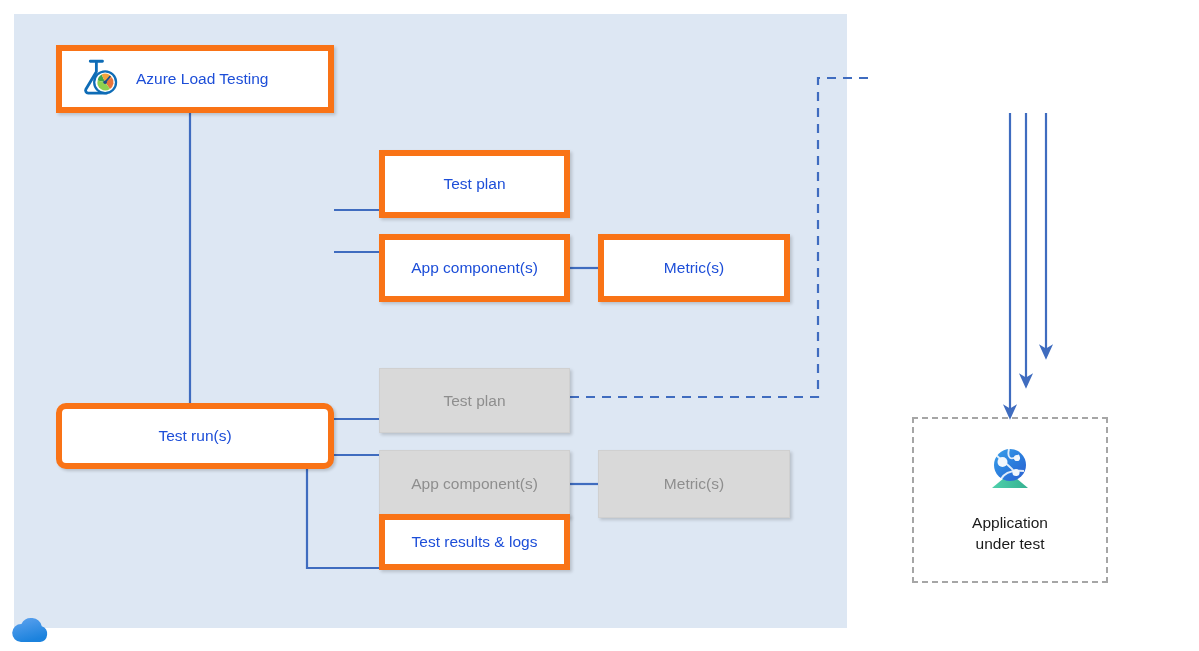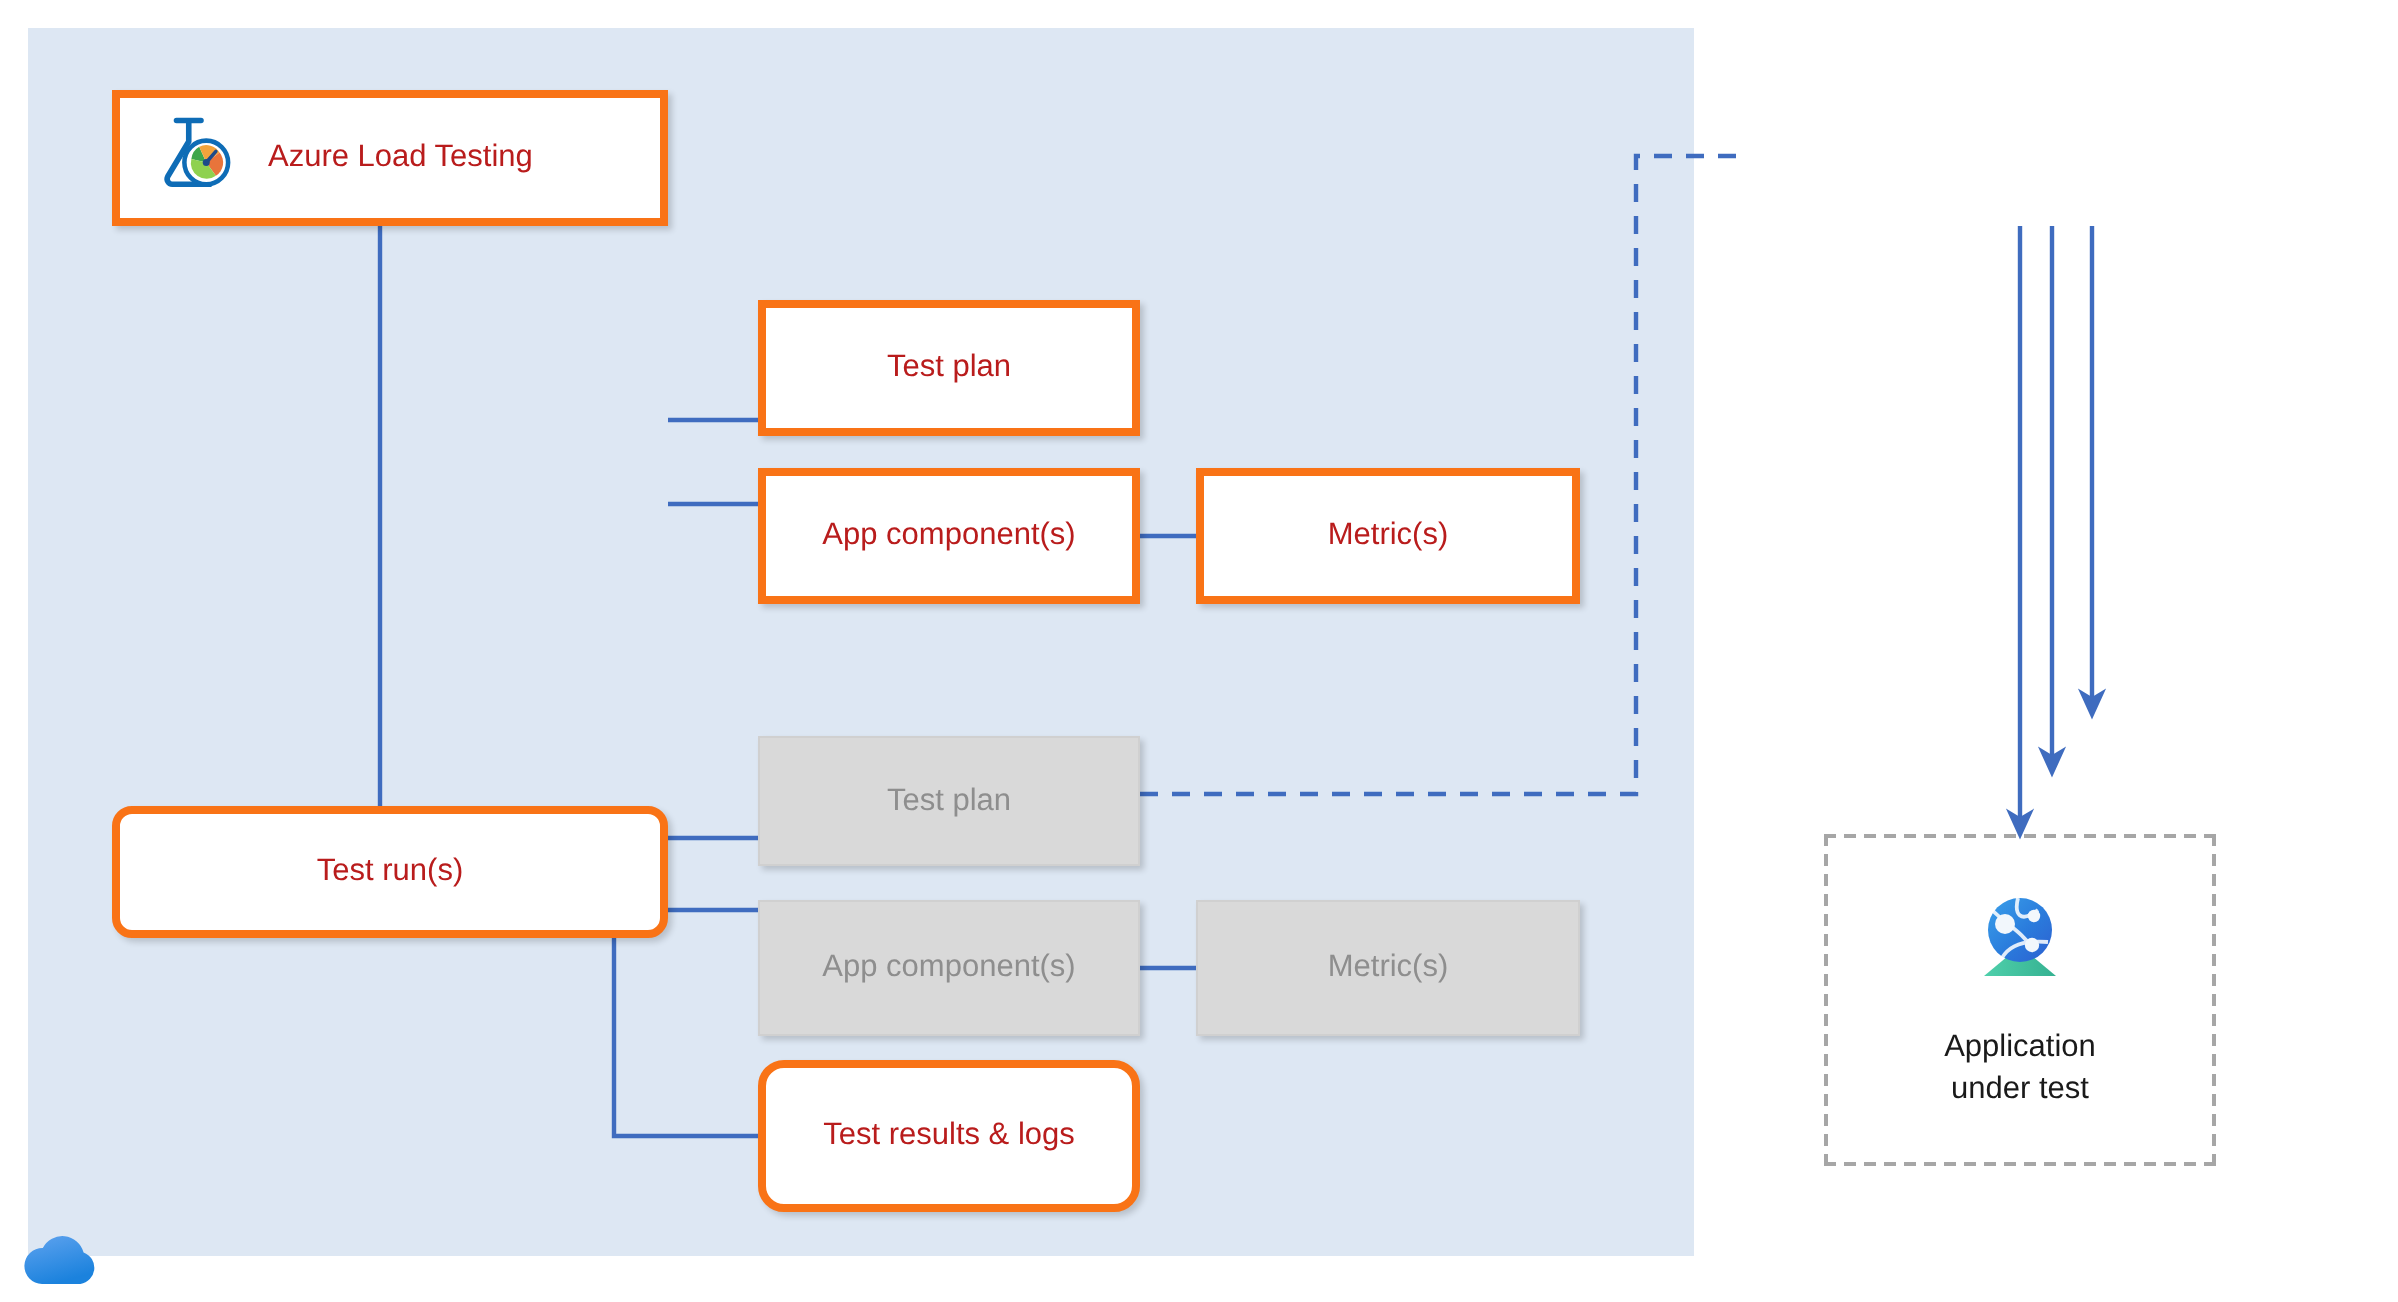--- a/index.html
+++ b/index.html
@@ -37,23 +37,23 @@
 
   
   .node {
     position: absolute;
     box-sizing: border-box;
     display: flex;
     align-items: center;
     justify-content: center;
     font-size: 15.5px;
     line-height: 1.25;
-    color: #b91c1c;
+    color: #1d4ed8;
     background: #ffffff;
-    border: 4px solid #f97316;
+    border: 6px solid #f97316;
     box-shadow: 2px 2px 3px rgba(0,0,0,0.17);
   }
   .node.with-icon {
     justify-content: flex-start;
   }
   .node .node-label {
     display: block;
     text-align: center;
   }
   .node.with-icon .node-label {
@@ -174,21 +174,21 @@
   </div>
 
   <div class="node dim" style="left:379px; top:450px; width:191px; height:68px;">
     <span class="node-label">App component(s)</span>
   </div>
 
   <div class="node dim" style="left:598px; top:450px; width:192px; height:68px;">
     <span class="node-label">Metric(s)</span>
   </div>
 
-  <div class="node" style="left:379px; top:530px; width:191px; height:76px;border-radius:13px;">
+  <div class="node" style="left:379px; top:514px; width:191px; height:56px;">
     <span class="node-label">Test results &amp; logs</span>
   </div>
 
 
   <div class="dashed-zone" style="left:912px; top:417px; width:196px; height:166px;">
     <span class="icon">
       <svg width="54" height="50" viewBox="0 0 54 50" xmlns="http://www.w3.org/2000/svg">
         <defs>
           <linearGradient id="globeGrad" x1="0" y1="0" x2="1" y2="1">
             <stop offset="0%" stop-color="#3aa0ea"></stop>

